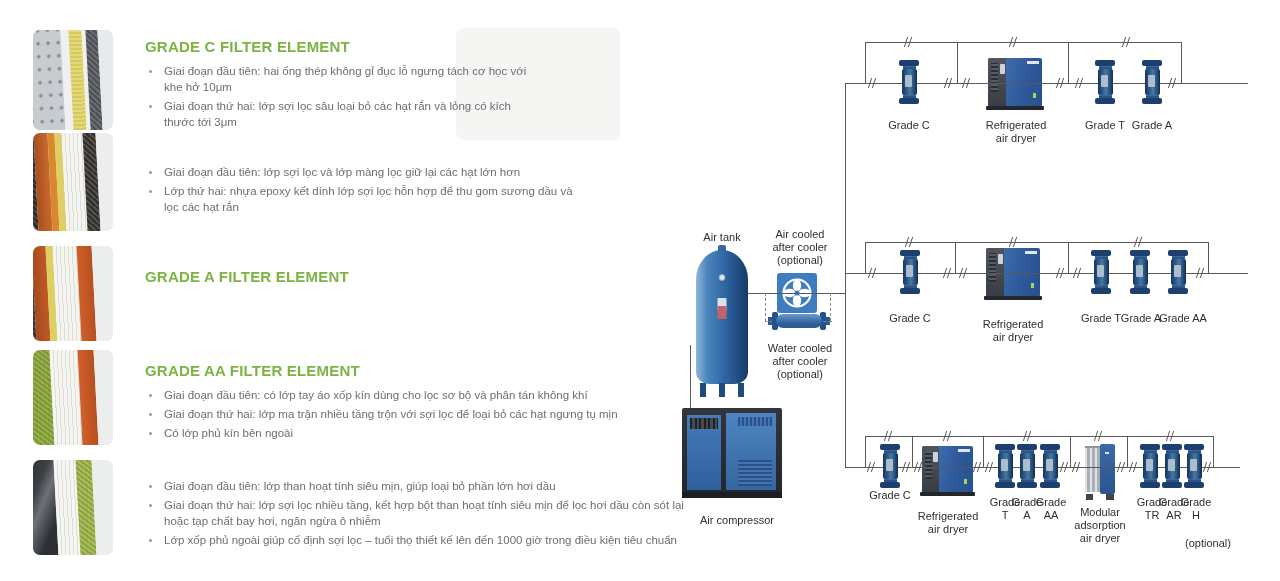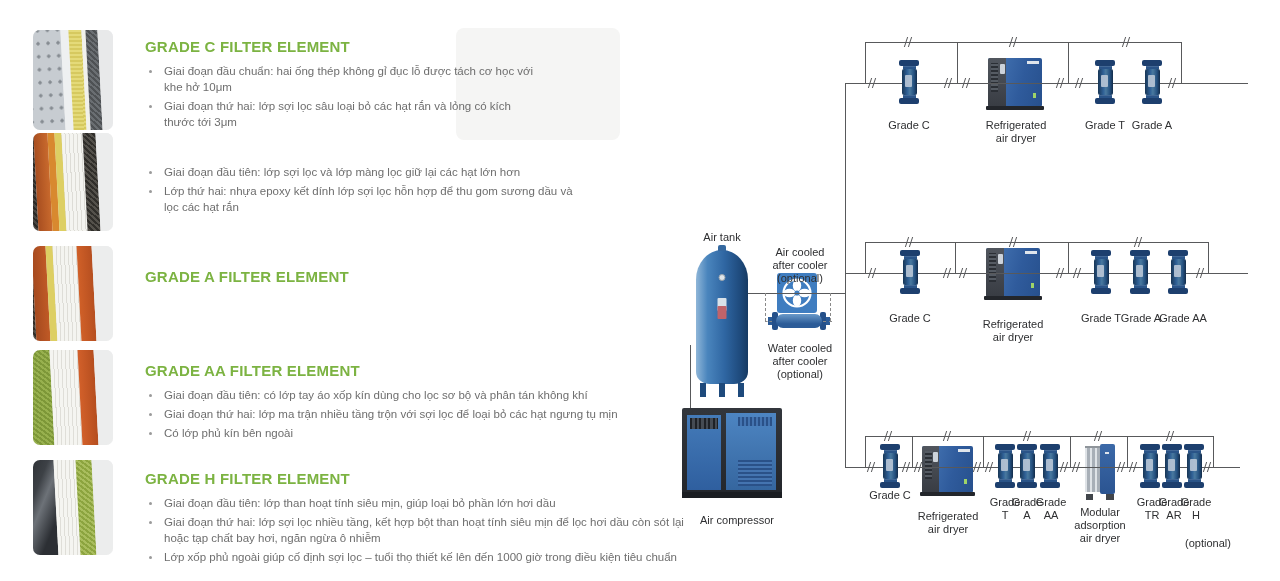--- a/index.html
+++ b/index.html
@@ -141,21 +141,21 @@
         <i class="b"></i>
         <i class="c"></i>
         <i class="d"></i>
         <i class="e"></i>
         <i class="f"></i>
       </span>
   </div>
   <div class="sec-text" style="left:145px;top:38px;width:392px">
     <h3 class="sec-title">GRADE C FILTER ELEMENT</h3>
     <ul>
-      <li>Giai đoạn đầu chuẩn: hai ống thép không gỉ đục lỗ được tách cơ học với khe hở 10μm</li>
+      <li>Giai đoạn đầu tiên: hai ống thép không gỉ đục lỗ ngưng tách cơ học với khe hở 10μm</li>
       <li>Giai đoạn thứ hai: lớp sợi lọc sâu loại bỏ các hạt rắn và lỏng có kích thước tới 3μm</li>
     </ul>
   </div>
 
   <div class="thumb t2" style="top:133px;height:98px">
     <span class="w">
         <i class="a"></i>
         <i class="b"></i>
         <i class="c"></i>
         <i class="d"></i>
@@ -204,21 +204,20 @@
 
   <div class="thumb t5" style="top:460px;height:95px">
     <span class="w">
         <i class="a"></i>
         <i class="b"></i>
         <i class="c"></i>
         <i class="d"></i>
       </span>
   </div>
   <div class="sec-text" style="left:145px;top:470px;width:552px">
-    <h3 class="sec-title">GRADE H FILTER ELEMENT</h3>
     <ul>
       <li>Giai đoạn đầu tiên: lớp than hoạt tính siêu mịn, giúp loại bỏ phần lớn hơi dầu</li>
       <li>Giai đoạn thứ hai: lớp sợi lọc nhiều tầng, kết hợp bột than hoạt tính siêu mịn để lọc hơi dầu còn sót lại hoặc tạp chất bay hơi, ngăn ngừa ô nhiễm</li>
       <li>Lớp xốp phủ ngoài giúp cố định sợi lọc – tuổi thọ thiết kế lên đến 1000 giờ trong điều kiện tiêu chuẩn</li>
     </ul>
   </div>
 
   <div id="diagram">
 
     <div class="tank">
@@ -287,21 +286,21 @@
     </div>
 
     <div class="modular">
       <i class="m-cols"></i>
         <i class="m-panel"></i>
         <i class="m-dot"></i>
         <i class="m-legs"></i>
     </div>
 
     <div class="dlabel" style="left:722px;top:231px">Air tank</div>
-    <div class="dlabel" style="left:800px;top:246px">Air cooled
+    <div class="dlabel" style="left:800px;top:228px">Air cooled
 after cooler
 (optional)</div>
     <div class="dlabel" style="left:800px;top:342px">Water cooled
 after cooler
 (optional)</div>
     <div class="dlabel" style="left:737px;top:514px">Air compressor</div>
 
     <div class="dlabel" style="left:909px;top:119px">Grade C</div>
     <div class="dlabel" style="left:1016px;top:119px">Refrigerated
 air dryer</div>

